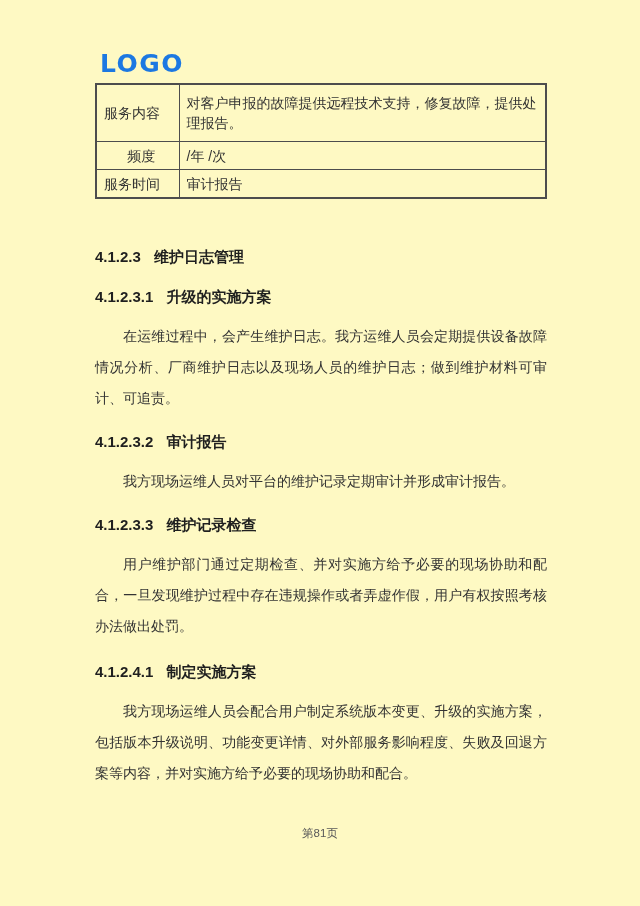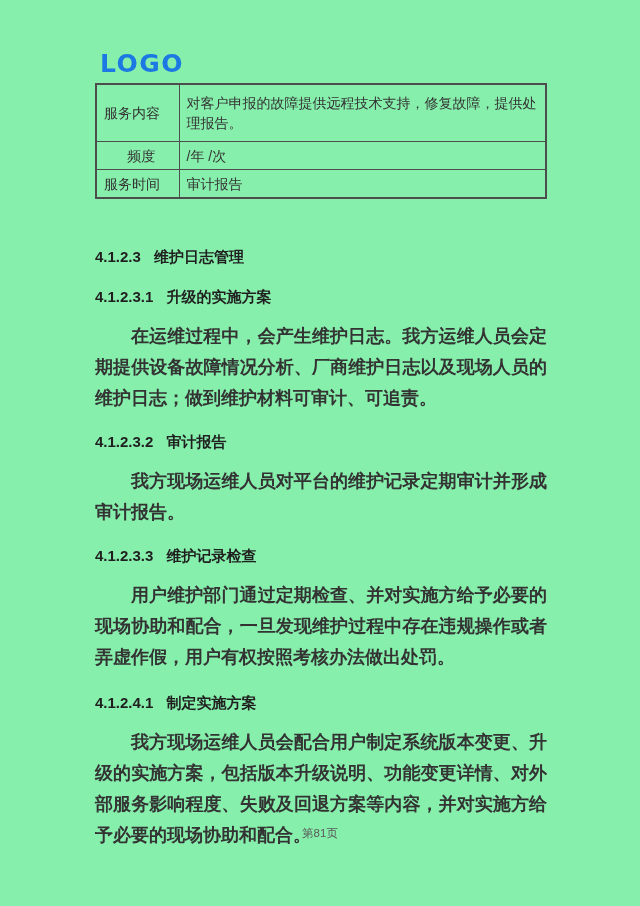--- a/index.html
+++ b/index.html
@@ -1,21 +1,21 @@
 <!DOCTYPE html>
 <html><head>
 <meta charset="utf-8">
 <style>
   html, body { margin: 0; padding: 0; background: #ffffff; }
   .page {
     position: relative;
     width: 640px;
     height: 906px;
     margin: 0 auto;
-    background: #86efac;
+    background: #fef9c3;
     font-family: "Liberation Sans", "DejaVu Sans", sans-serif;
     color: #333333;
     overflow: hidden;
   }
   .content {
     padding-left: 95px;
     padding-right: 93px;
   }
   .logo {
     padding-top: 51px;
@@ -52,26 +52,25 @@
     line-height: 20px;
     font-weight: bold;
     color: #1f1f1f;
   }
   .h .num { margin-right: 13px; }
   .mt-table { margin-top: 48px; }
   .mt-hh { margin-top: 20px; }
   .mt-ph { margin-top: 18px; }
   .para {
     margin: 14px 0 0 0;
-    font-size: 18px;
+    font-size: 14px;
     line-height: 31px;
     color: #333333;
     text-align: justify;
     text-indent: 2em;
-    font-weight: bold;
   }
   .footer {
     position: absolute;
     top: 826px;
     left: 0;
     width: 100%;
     text-align: center;
     font-size: 11.5px;
     color: #595959;
   }

